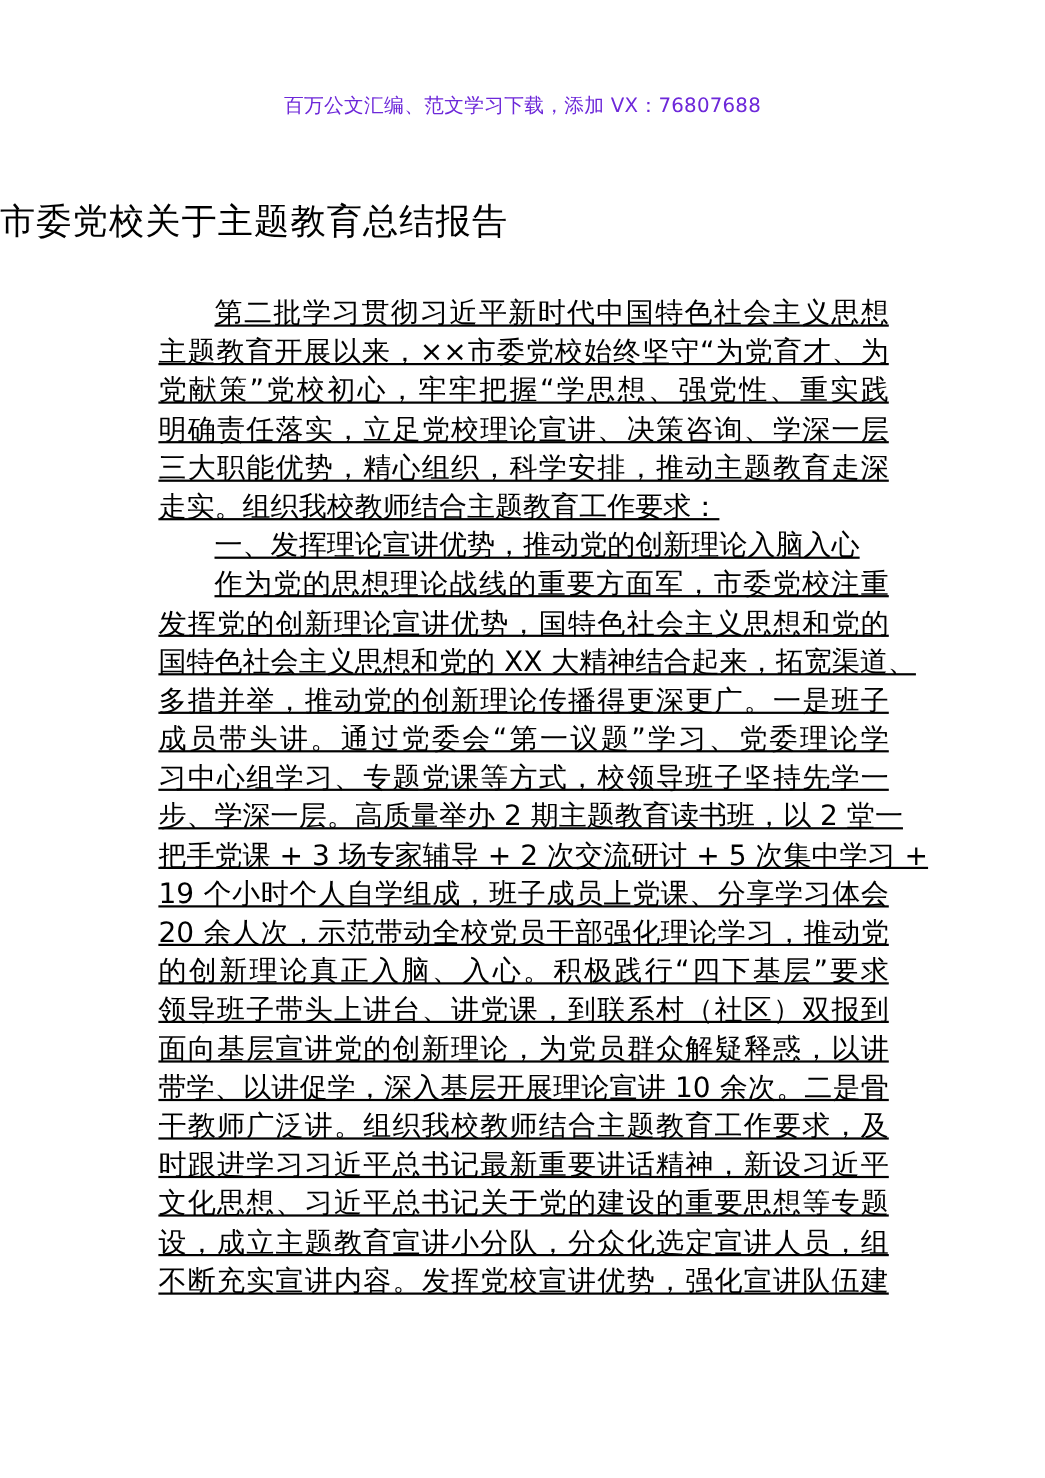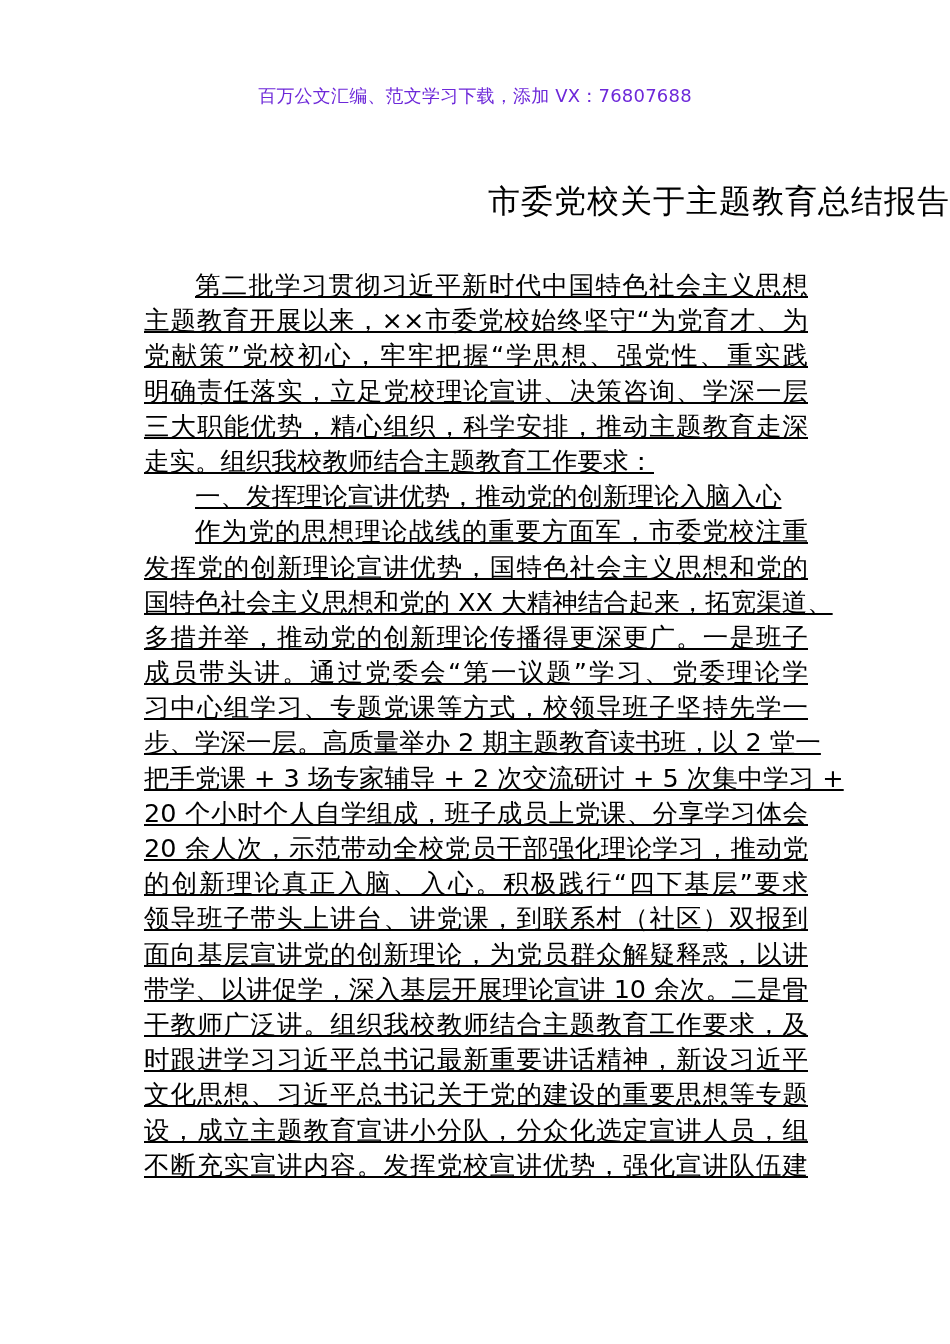--- a/index.html
+++ b/index.html
@@ -1,20 +1,20 @@
 <!DOCTYPE html>
 <html><head>
 <meta charset="utf-8">
 <style>
   html, body { margin: 0; padding: 0; background: #ffffff; }
   body { width: 950px; height: 1344px; position: relative; overflow: hidden;
          font-family: "DejaVu Sans", "Liberation Sans", sans-serif; color: #000; }
   .header { position: absolute; top: 84px; left: 0; width: 950px; text-align: center;
             font-size: 18px; color: #6d28d9; letter-spacing: 0.2px; }
-  .title { position: absolute; top: 180px; left: 0; width: 950px; text-align: right;
+  .title { position: absolute; top: 180px; left: 0; width: 950px; text-align: left;
            font-size: 32px; letter-spacing: 1px; }
   .body { position: absolute; top: 268px; left: 144px; width: 664px; text-decoration: underline; }
   .line { height: 35.2px; line-height: 35.2px; font-size: 25.5px; white-space: nowrap;
           text-align: justify; text-align-last: justify; overflow: visible; }
   .line.last { text-align-last: left; }
   .line.indent { padding-left: 51px; }
   .line.heading { padding-left: 51px; text-align-last: left; }
 </style>
 </head>
 <body>
@@ -32,21 +32,21 @@
   <div class="line last">走实。组织我校教师结合主题教育工作要求：</div>
   <div class="line heading">一、发挥理论宣讲优势，推动党的创新理论入脑入心</div>
   <div class="line indent">作为党的思想理论战线的重要方面军，市委党校注重</div>
   <div class="line">发挥党的创新理论宣讲优势，国特色社会主义思想和党的</div>
   <div class="line">国特色社会主义思想和党的 XX 大精神结合起来，拓宽渠道、</div>
   <div class="line">多措并举，推动党的创新理论传播得更深更广。一是班子</div>
   <div class="line">成员带头讲。通过党委会“第一议题”学习、党委理论学</div>
   <div class="line">习中心组学习、专题党课等方式，校领导班子坚持先学一</div>
   <div class="line">步、学深一层。高质量举办 2 期主题教育读书班，以 2 堂一</div>
   <div class="line">把手党课 + 3 场专家辅导 + 2 次交流研讨 + 5 次集中学习 +</div>
-  <div class="line">20 个小时个人自学组成，班子成员上党课、分享学习体会</div>
+  <div class="line">19 个小时个人自学组成，班子成员上党课、分享学习体会</div>
   <div class="line">20 余人次，示范带动全校党员干部强化理论学习，推动党</div>
   <div class="line">的创新理论真正入脑、入心。积极践行“四下基层”要求</div>
   <div class="line">领导班子带头上讲台、讲党课，到联系村（社区）双报到</div>
   <div class="line">面向基层宣讲党的创新理论，为党员群众解疑释惑，以讲</div>
   <div class="line">带学、以讲促学，深入基层开展理论宣讲 10 余次。二是骨</div>
   <div class="line">干教师广泛讲。组织我校教师结合主题教育工作要求，及</div>
   <div class="line">时跟进学习习近平总书记最新重要讲话精神，新设习近平</div>
   <div class="line">文化思想、习近平总书记关于党的建设的重要思想等专题</div>
   <div class="line">设，成立主题教育宣讲小分队，分众化选定宣讲人员，组</div>
   <div class="line">不断充实宣讲内容。发挥党校宣讲优势，强化宣讲队伍建</div>

